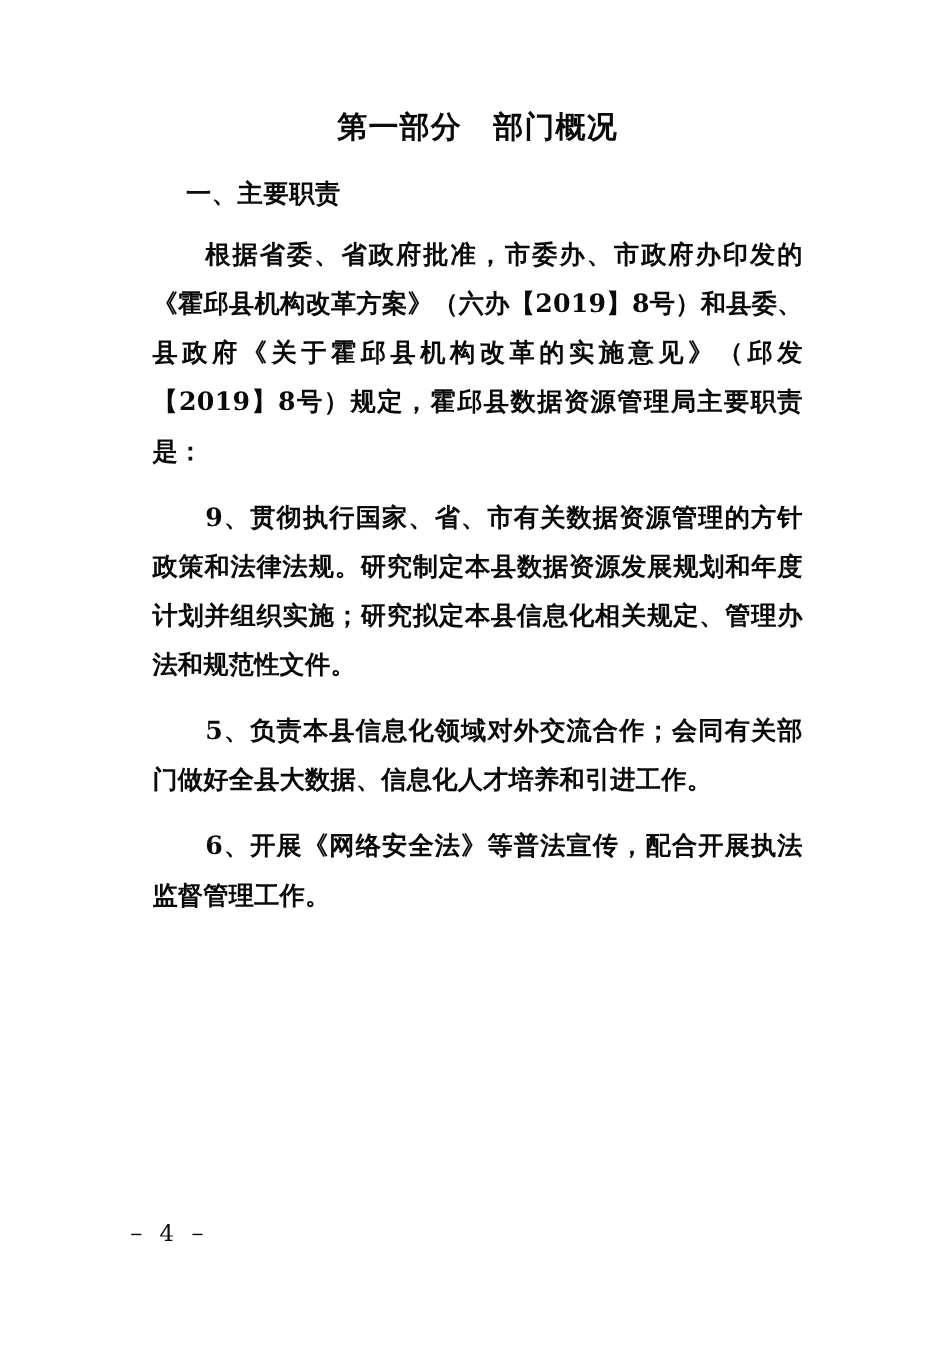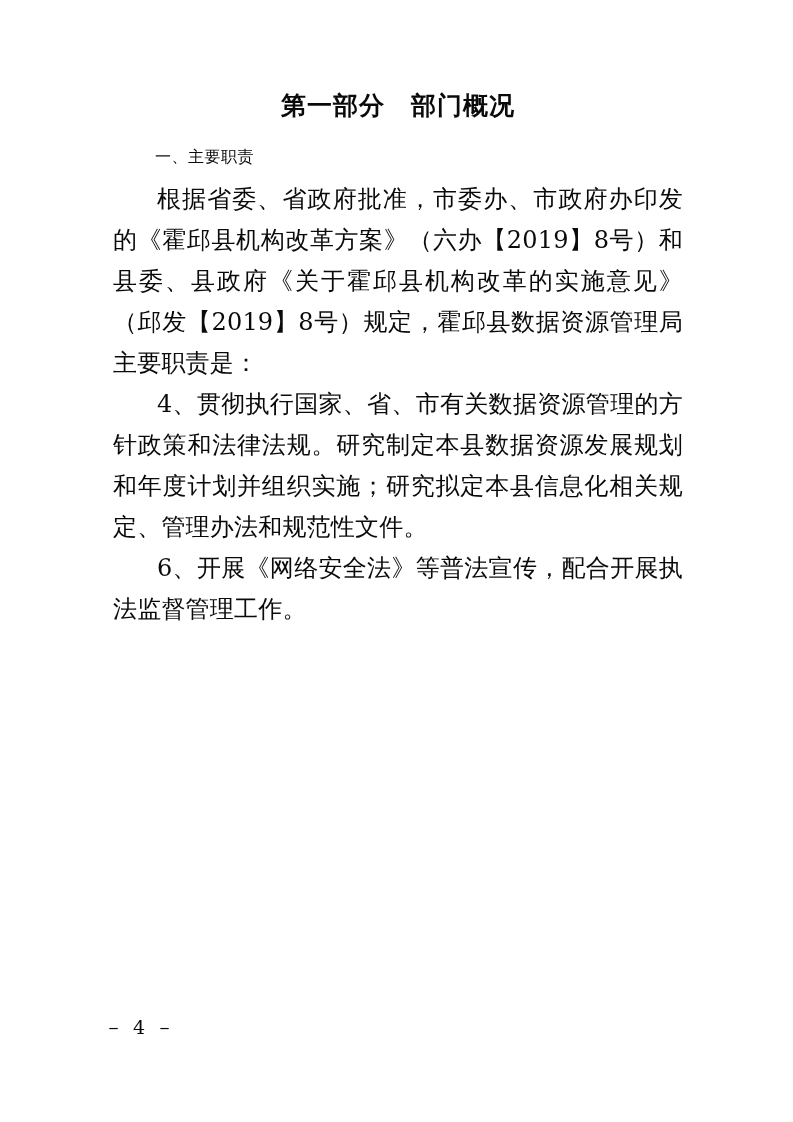--- a/index.html
+++ b/index.html
@@ -35,35 +35,36 @@
     text-align: center;
     letter-spacing: 1px;
     margin: 0 0 22px 0;
     line-height: 1.4;
   }
   .doc-title .gap {
     display: inline-block;
     width: 26px;
   }
   .section-heading {
-    font-size: 16px;
-    font-weight: normal;
+    font-size: 21px;
+    font-weight: bold;
     margin: 0 0 10px 0;
     text-indent: 42px;
     line-height: 1.5;
     letter-spacing: 0.5px;
   }
   p.body-text {
-    font-size: 24px;
+    font-size: 21px;
     line-height: 41px;
-    margin: 0;
+    margin: 14px;
     text-indent: 44px;
     text-align: justify;
     text-justify: inter-ideograph;
     letter-spacing: 0.2px;
+    font-weight: bold;
   }
   .page-number {
     position: absolute;
     left: 0;
     top: 1015px;
     width: 280px;
     text-align: center;
     font-size: 19px;
     font-family: "DejaVu Serif", "Liberation Serif", serif;
     letter-spacing: 2px;
@@ -75,19 +76,20 @@
 <div class="page">
   <div class="content">
 
     <h1 class="doc-title">
       <span>第一部分</span><span class="gap"></span><span>部门概况</span>
     </h1>
 
     <h2 class="section-heading">一、主要职责</h2>
 
     <p class="body-text">根据省委、省政府批准，市委办、市政府办印发的《霍邱县机构改革方案》（六办【2019】8号）和县委、县政府《关于霍邱县机构改革的实施意见》（邱发【2019】8号）规定，霍邱县数据资源管理局主要职责是：</p>
-    <p class="body-text">4、贯彻执行国家、省、市有关数据资源管理的方针政策和法律法规。研究制定本县数据资源发展规划和年度计划并组织实施；研究拟定本县信息化相关规定、管理办法和规范性文件。</p>
+    <p class="body-text">9、贯彻执行国家、省、市有关数据资源管理的方针政策和法律法规。研究制定本县数据资源发展规划和年度计划并组织实施；研究拟定本县信息化相关规定、管理办法和规范性文件。</p>
+    <p class="body-text">5、负责本县信息化领域对外交流合作；会同有关部门做好全县大数据、信息化人才培养和引进工作。</p>
     <p class="body-text">6、开展《网络安全法》等普法宣传，配合开展执法监督管理工作。</p>
 
   </div>
 
   <div class="page-number">－ 4 －</div>
 </div>
 
 </body></html>

